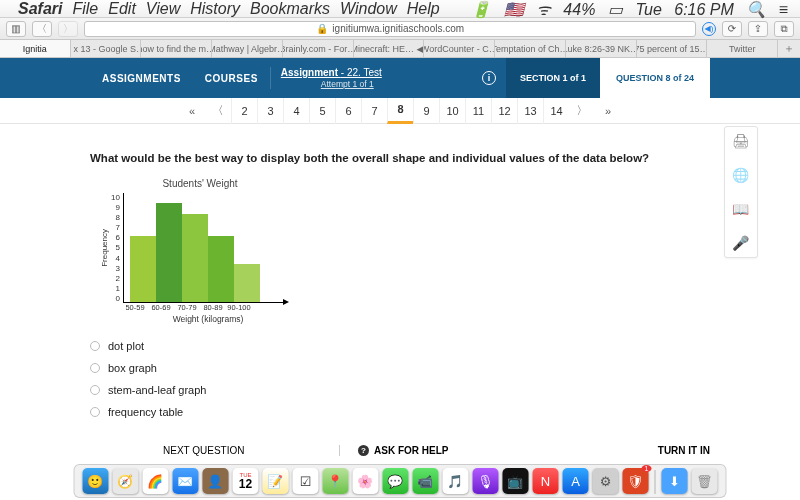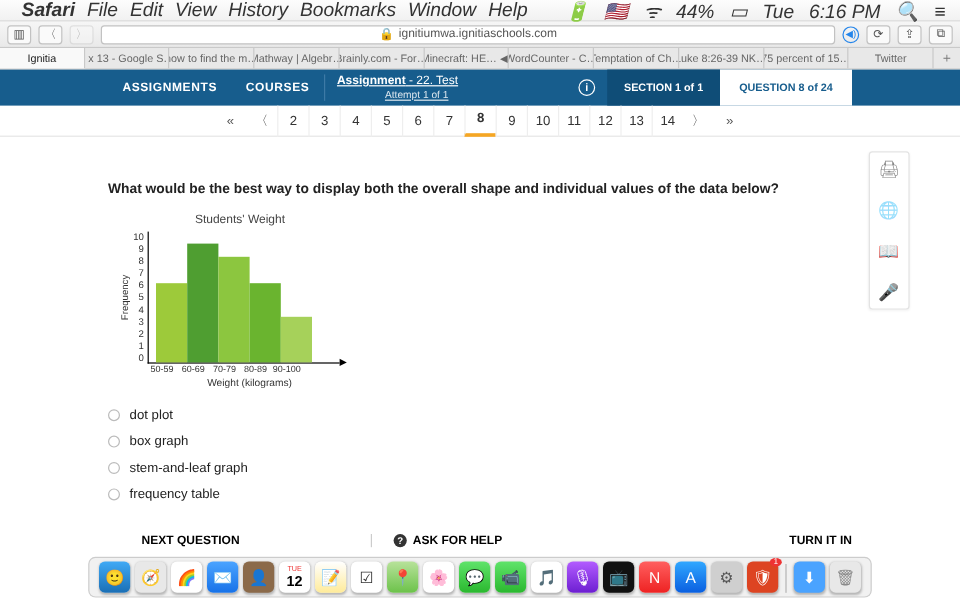--- a/index.html
+++ b/index.html
@@ -19,21 +19,21 @@
   .urlbar { flex: 1; height: 16px; border: 1px solid #c2c2c2; border-radius: 3px; background: #fff; display: flex; align-items: center; justify-content: center; gap: 4px; color: #555; }
   .bluecirc { width: 14px; height: 14px; border: 1.5px solid #2485ea; border-radius: 50%; display:flex;align-items:center;justify-content:center; color:#2485ea; font-size:8px;}
 
   
   .tabstrip { height: 18px; background: #e8e8e8; border-bottom: 1px solid #c9c9c9; display: flex; }
   .tabstrip .tab { flex: 1; border-right: 1px solid #c9c9c9; font-size: 9px; color: #666; display:flex; align-items:center; justify-content:center; white-space:nowrap; overflow:hidden; text-overflow:ellipsis; padding:0 4px; }
   .tabstrip .tab.active { background:#f9f9f9; color:#222; }
   .tabstrip .plus { width: 22px; display:flex;align-items:center;justify-content:center; color:#777; }
 
   
-  .bluebar { height: 30px; background:#175d8d; display:flex; align-items:center; color:#fff; font-size:10px; }
+  .bluebar { height: 40px; background:#175d8d; display:flex; align-items:center; color:#fff; font-size:10px; }
   .bluebar .link { padding: 0 12px; letter-spacing: .5px; font-weight:600; }
   .bluebar .divider { width:1px; height: 22px; background:#3d7aa6; }
   .bluebar .assign { padding: 0 10px; line-height:1.2;text-decoration:underline; }
   .bluebar .assign .t1 { font-weight:600; }
   .bluebar .assign .t2 { font-size:8.5px; opacity:.85;margin-left:40px; }
   .bluebar .spacer { flex:1; }
   .infoic { width:14px;height:14px;border:1.5px solid #fff;border-radius:50%;display:flex;align-items:center;justify-content:center;font-size:9px;font-weight:700; margin-right:10px;}
   .section { background:#0f4d77; padding: 0 14px; height:100%; display:flex;align-items:center; font-weight:600; font-size:9px;}
   .qbox { background:#fff; color:#175d8d; padding: 0 16px; height:100%; display:flex;align-items:center; font-weight:600; font-size:9px;}
 
@@ -64,21 +64,21 @@
   .opt { display:flex; align-items:center; gap:8px; font-size:11px; color:#222; margin: 10px 0; }
   .radio { width:10px; height:10px; border:1.5px solid #bbb; border-radius:50%; }
 
   
   .sidetool { position:absolute; right: 42px; top: 126px; width: 34px; background:#fff; border:1px solid #e3e3e3; border-radius:3px; display:flex; flex-direction:column; align-items:center; padding:6px 0; gap:18px; box-shadow:0 1px 2px rgba(0,0,0,.05);}
   .sidetool .ic { color:#888; font-size:14px; }
 
   
   .footer { position:absolute; left:0; right:0; bottom:38px; height:24px; display:flex; align-items:center; font-size:10px; }
   .footer .col { flex:1; display:flex; align-items:center; }
-  .footer .next { justify-content:flex-start; padding-left: 118px; font-weight:700; }
+  .footer .next { justify-content:flex-start; padding-left: 118px; font-weight:400;margin-left:45px; }
   .footer .ask { justify-content:flex-start; border-left:1px solid #ccc; padding-left: 18px; font-weight:700; }
   .footer .ask .q { display:inline-flex; width:11px;height:11px;border-radius:50%;background:#333;color:#fff;align-items:center;justify-content:center;font-size:8px;margin-right:5px;}
   .footer .turn { justify-content:flex-end; padding-right: 90px; font-weight:700; }
 
   
   .dock { position:absolute; bottom:2px; left:50%; transform:translateX(-50%); height:34px; padding:3px 8px; background: rgba(230,230,230,.55); border:1px solid rgba(180,180,180,.6); border-radius:6px; display:flex; gap:4px; align-items:flex-end;}
   .dock .app { width:26px; height:26px; border-radius:5px; box-shadow: 0 1px 2px rgba(0,0,0,.25); display:flex;align-items:center;justify-content:center; font-size:13px; color:#fff; position:relative;}
   .dock .sep { width:1px; height:24px; background:rgba(120,120,120,.5); margin:0 2px;}
   .dock .cal { background:#fff; color:#e33; flex-direction:column; font-size:6px; }
   .dock .cal .day{ color:#000; font-size:12px; font-weight:600; line-height:1;}

